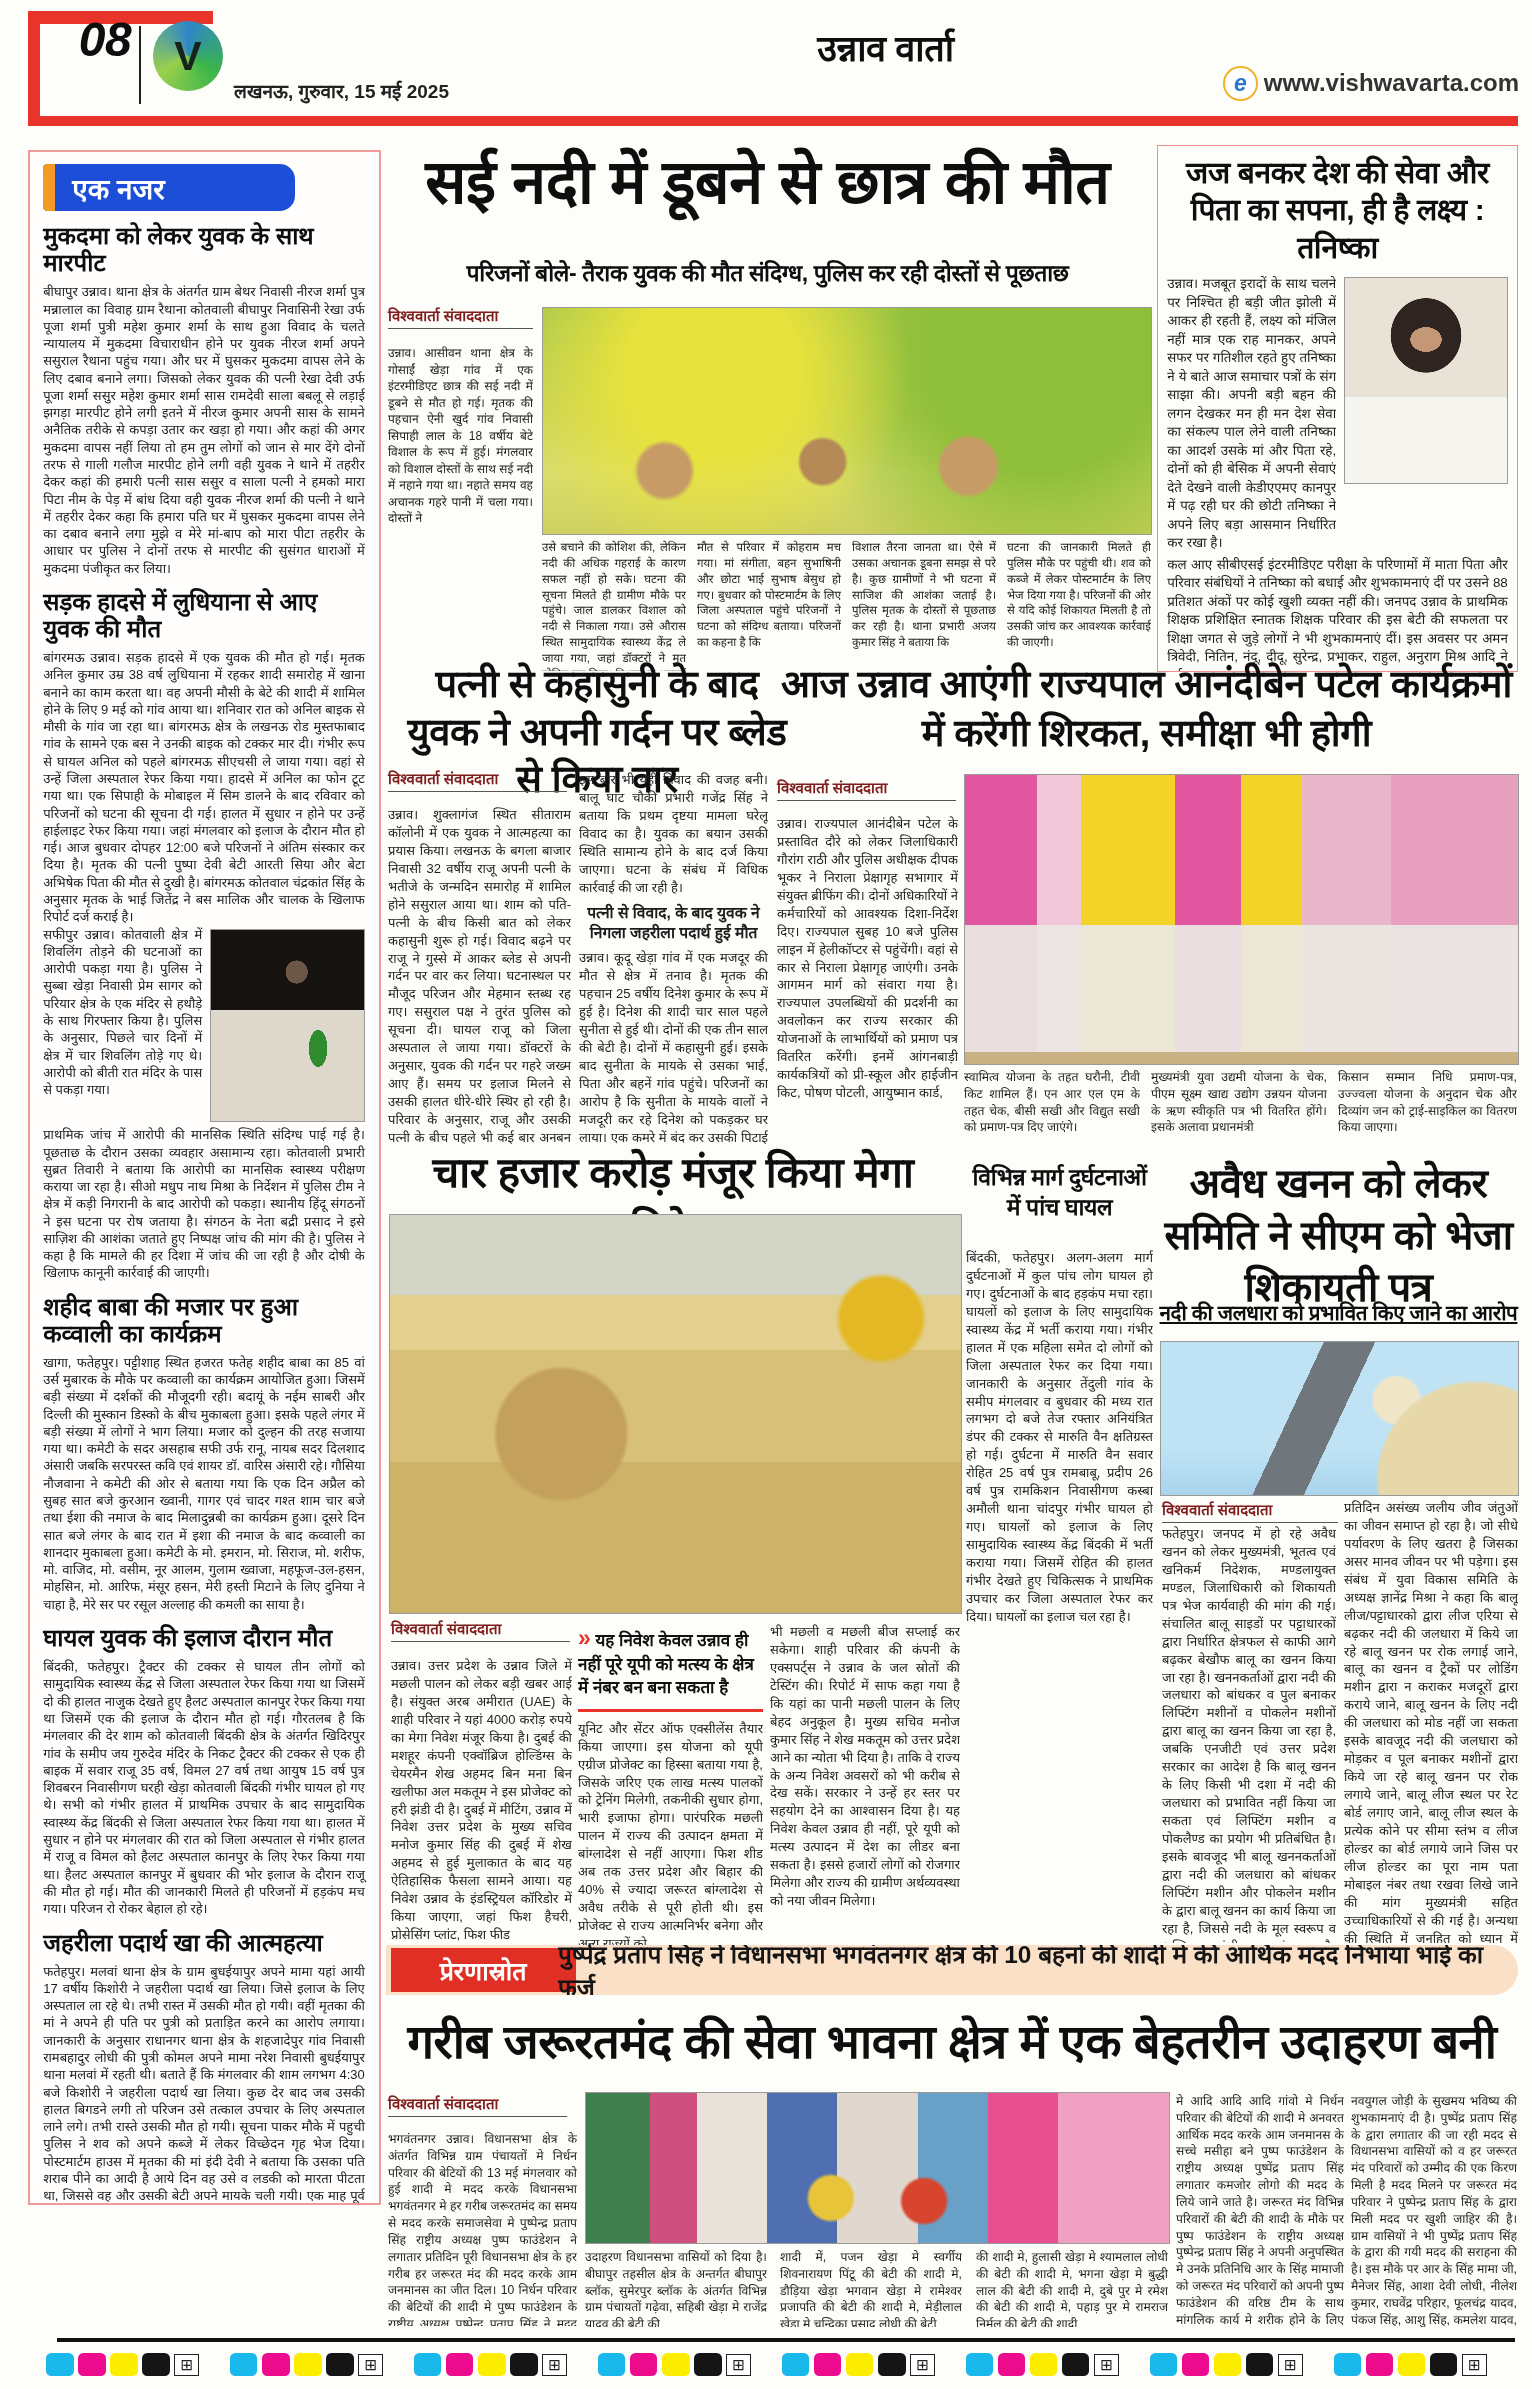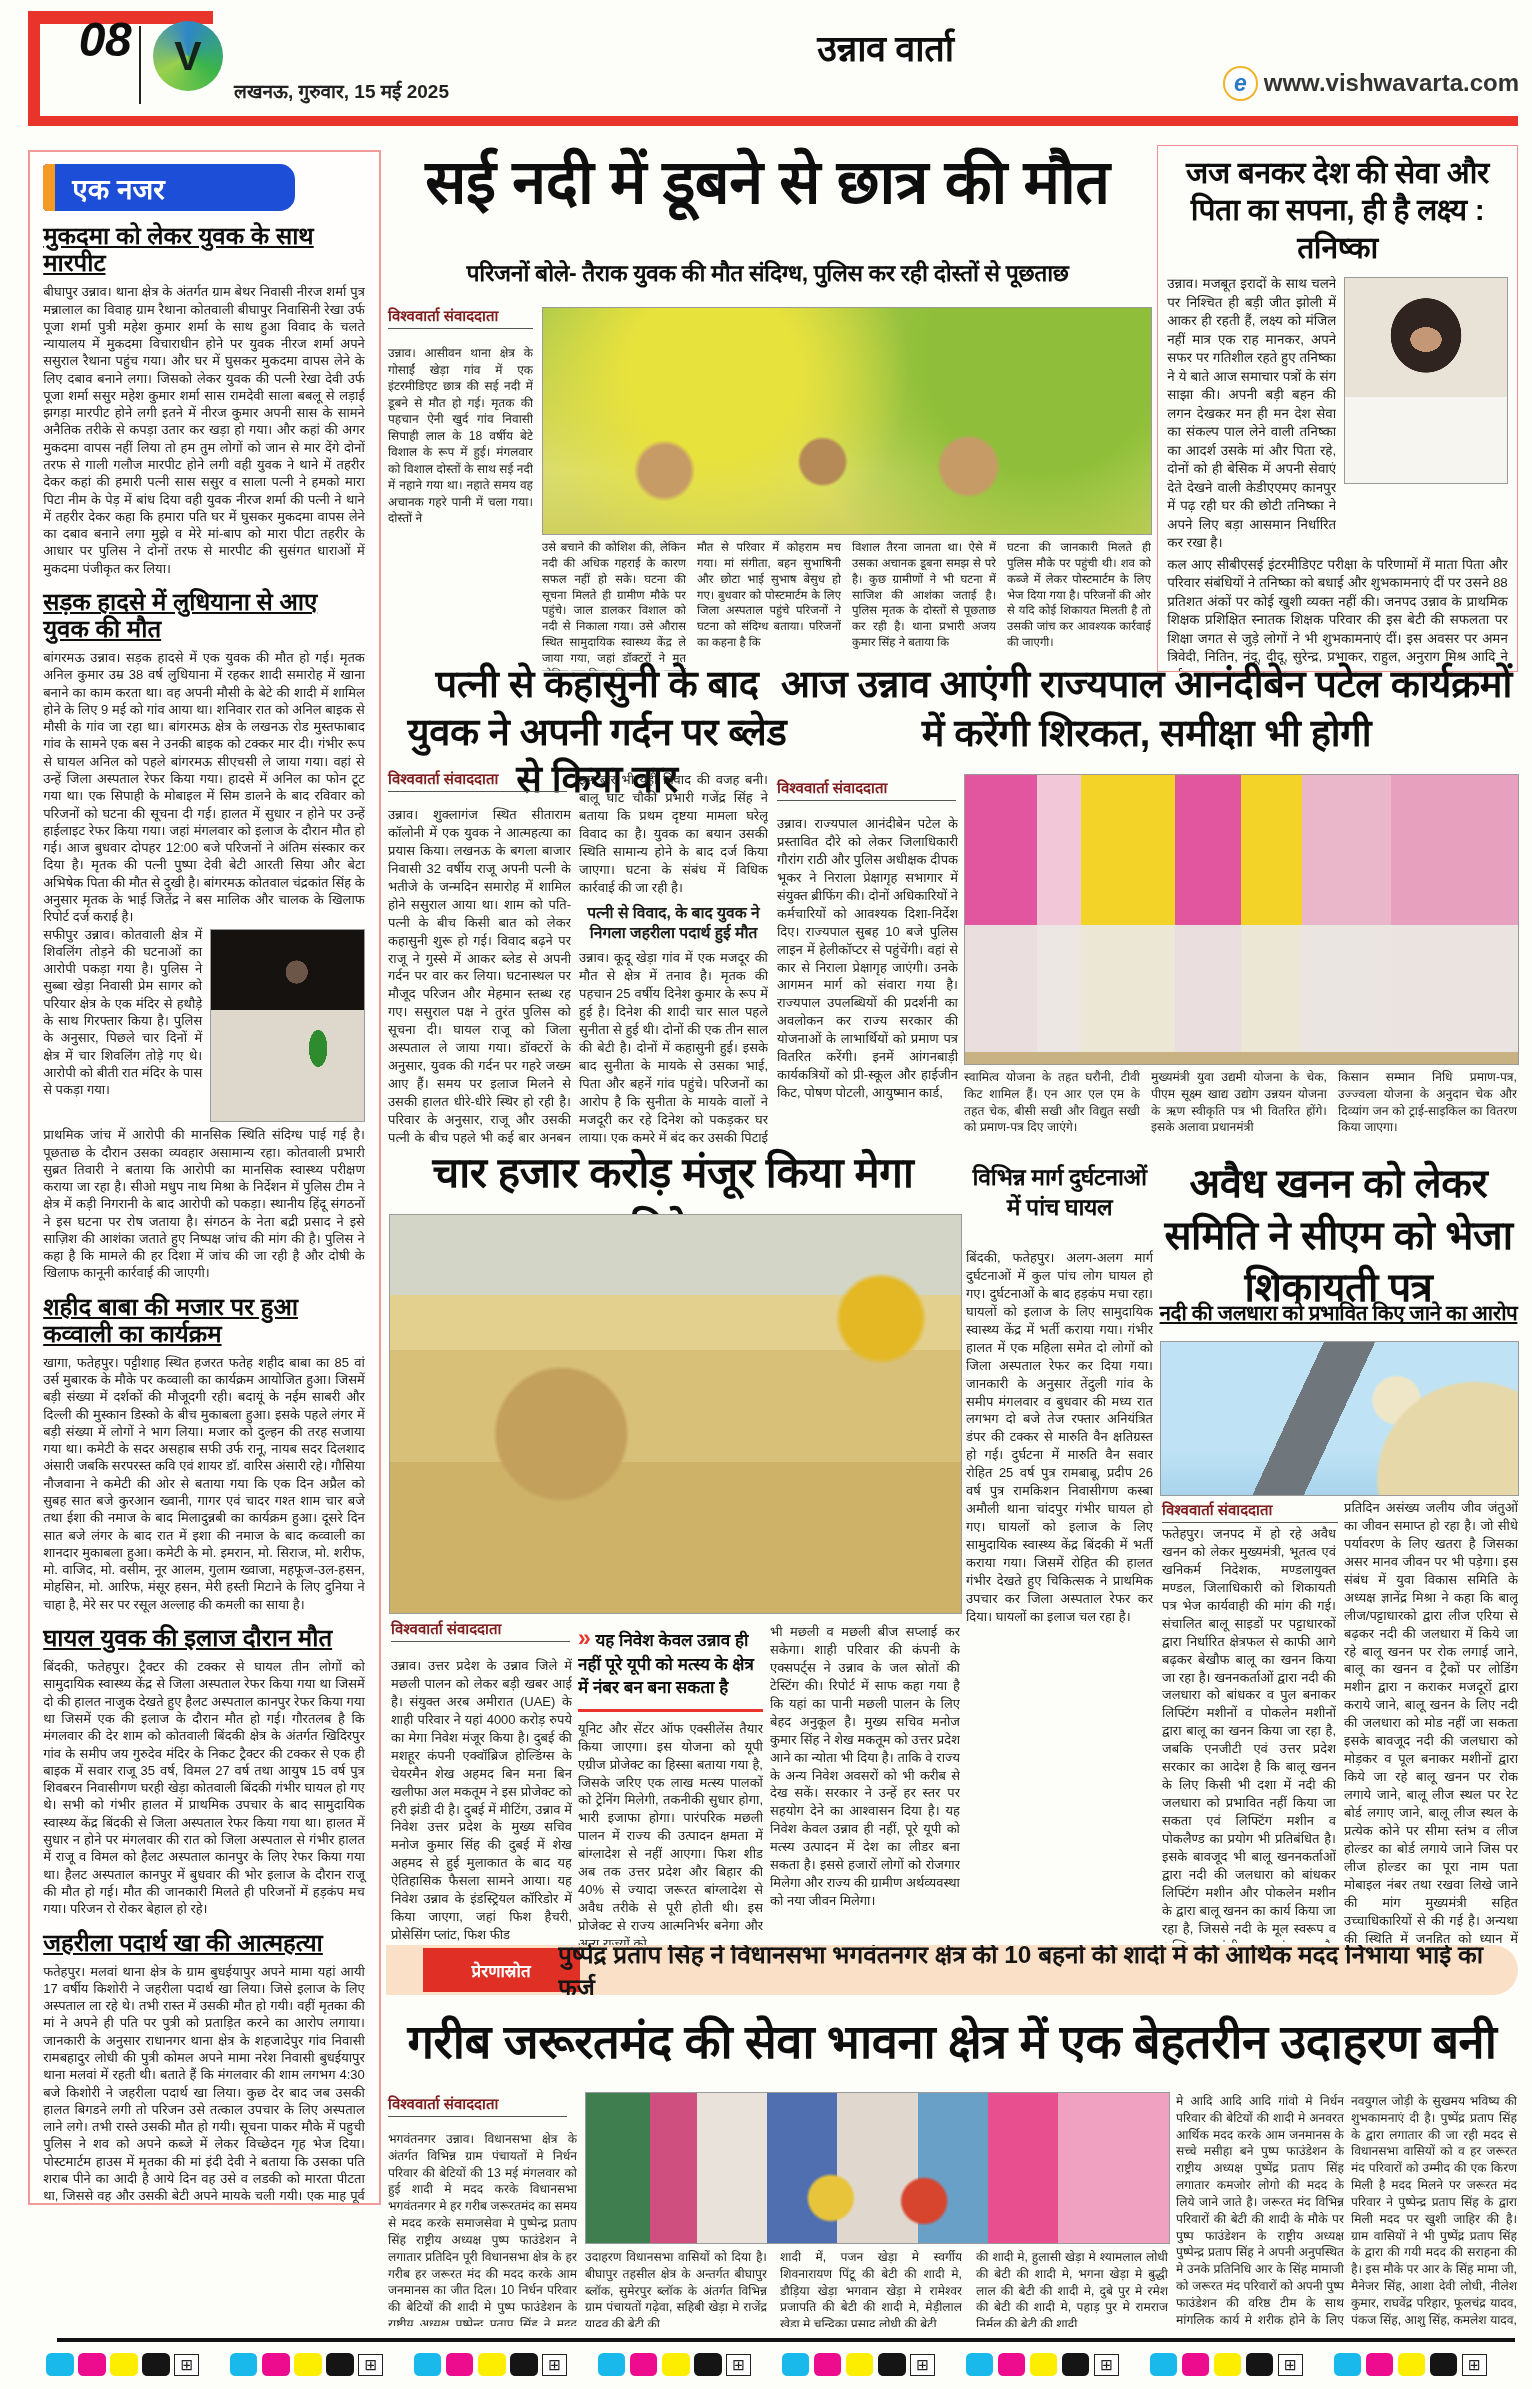--- a/index.html
+++ b/index.html
@@ -11,21 +11,21 @@
   .bt{font-size:13px;line-height:1.38;text-align:justify;color:#1e1e1e;overflow:hidden;}
   .byl{font-weight:bold;font-size:15px;color:#7f1d1d;}
   .brule{border-bottom:1.5px solid #555;margin-top:3.1px;width:100%;}
   .red{background:#e8342a;}
   .ph{border:0.8px solid #9a9a9a;overflow:hidden;}
   
   #eknajar{border:2.3px solid #f09a9a;background:#fffefd;box-sizing:border-box;padding:10.7px 13.7px;overflow:hidden;}
   .badge{position:relative;width:252px;height:47px;background:#1d4ed8;border-radius:4.6px 15.3px 15.3px 4.6px;margin:1.5px 0 7.6px 0;}
   .badge .strip{position:absolute;left:0;top:0;width:12.2px;height:100%;background:#f59a23;border-radius:4.6px 0 0 4.6px;}
   .badge .btxt{position:absolute;left:29px;top:4.6px;color:#fff;font-weight:800;font-size:28px;}
-  .lb-h{font-size:24px;font-weight:800;line-height:1.12;margin:12.2px 0 6.1px 0;color:#0e0e0e;text-decoration:underline;}
+  .lb-h{font-size:24px;font-weight:800;line-height:1.12;margin:12.2px 0 6.1px 0;color:#0e0e0e;}
   .lb-p{font-size:13px;line-height:1.33;text-align:justify;margin:0;}
   .pullquote{font-weight:800;font-size:17px;line-height:1.35;color:#111;border-bottom:3.8px solid #e8342a;padding-bottom:9.2px;margin-bottom:7.6px;}
   .qmark{color:#e8342a;font-size:23px;font-weight:800;margin-right:4.6px;}
   .subh2{font-weight:800;font-size:15.6px;text-align:center;line-height:1.3;margin:6.1px 0;}
   
   .ph-lead{background:
     radial-gradient(circle at 20% 72%, #c79b66 0 5%, transparent 6%),
     radial-gradient(circle at 46% 68%, #b58a57 0 6%, transparent 7%),
     radial-gradient(circle at 70% 70%, #c79b66 0 6%, transparent 7%),
     radial-gradient(circle at 28% 28%, #e8e23c 0 18%, transparent 42%),
@@ -56,22 +56,22 @@
     radial-gradient(circle at 42% 70%, #e8c43a 0 6%, transparent 7%),
     radial-gradient(circle at 58% 72%, #d8452f 0 6%, transparent 7%),
     linear-gradient(90deg,#3f7f4f 0 11%,#cf4f7f 11% 19%,#e8e2da 19% 31%,#4f6fb0 31% 43%,#e0d8cf 43% 57%,#68a0c8 57% 69%,#e84f8f 69% 81%,#f0a0c0 81%);}
   
   .logo{border-radius:50%;background:conic-gradient(#2e86c8,#3bb54a,#9ad04c,#2e86c8);display:flex;align-items:center;justify-content:center;}
   .logo span{font-size:41px;font-weight:800;color:#15231a;}
   .ie{display:inline-flex;width:30.5px;height:30.5px;border:2.3px solid #f0b428;border-radius:50%;align-items:center;justify-content:center;
       color:#2a78c8;font-weight:800;font-size:23px;font-style:italic;margin-right:6.1px;background:#fff;}
   
   .kband{background:#fbe0c8;border-radius:0 26px 26px 0;}
-  .klabel{position:absolute;left:4.6px;top:3.1px;width:157px;height:44px;background:#e03026;color:#fff;font-weight:800;font-size:17px;
-          display:flex;align-items:center;justify-content:center;margin-left:32px;}
+  .klabel{position:absolute;left:4.6px;top:3.1px;width:185px;height:44px;background:#e03026;color:#fff;font-weight:800;font-size:25px;
+          display:flex;align-items:center;justify-content:center;}
   .ktext{position:absolute;left:172px;top:0;right:15.3px;height:100%;display:flex;align-items:center;font-weight:800;font-size:24.4px;color:#151515;overflow:hidden;}
   
   .cbar{display:flex;justify-content:space-between;align-items:center;}
   .cgrp{display:flex;gap:4.6px;align-items:center;}
   .csq{width:27.5px;height:23px;border-radius:5.3px;}
   .reg{width:23px;height:20px;border:1.5px solid #222;background:#fff;display:flex;align-items:center;justify-content:center;font-size:15.3px;color:#222;line-height:1;}
 </style>
 </head>
 <body>
 

